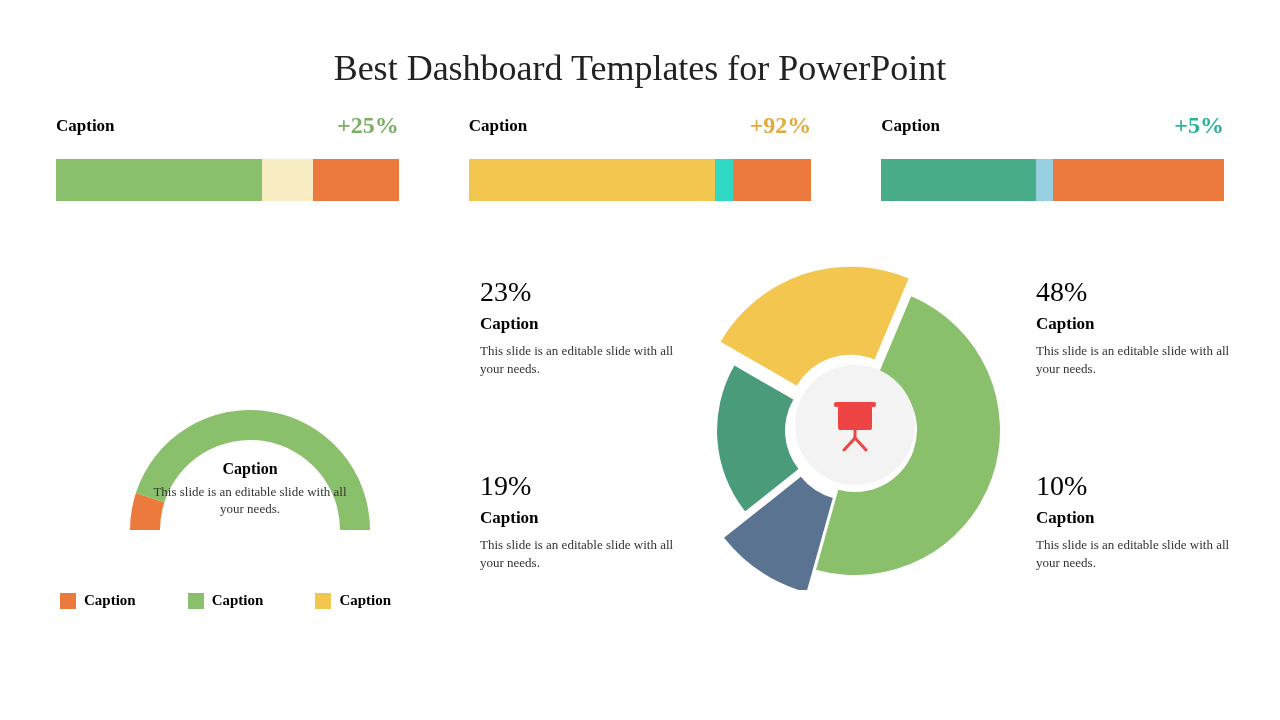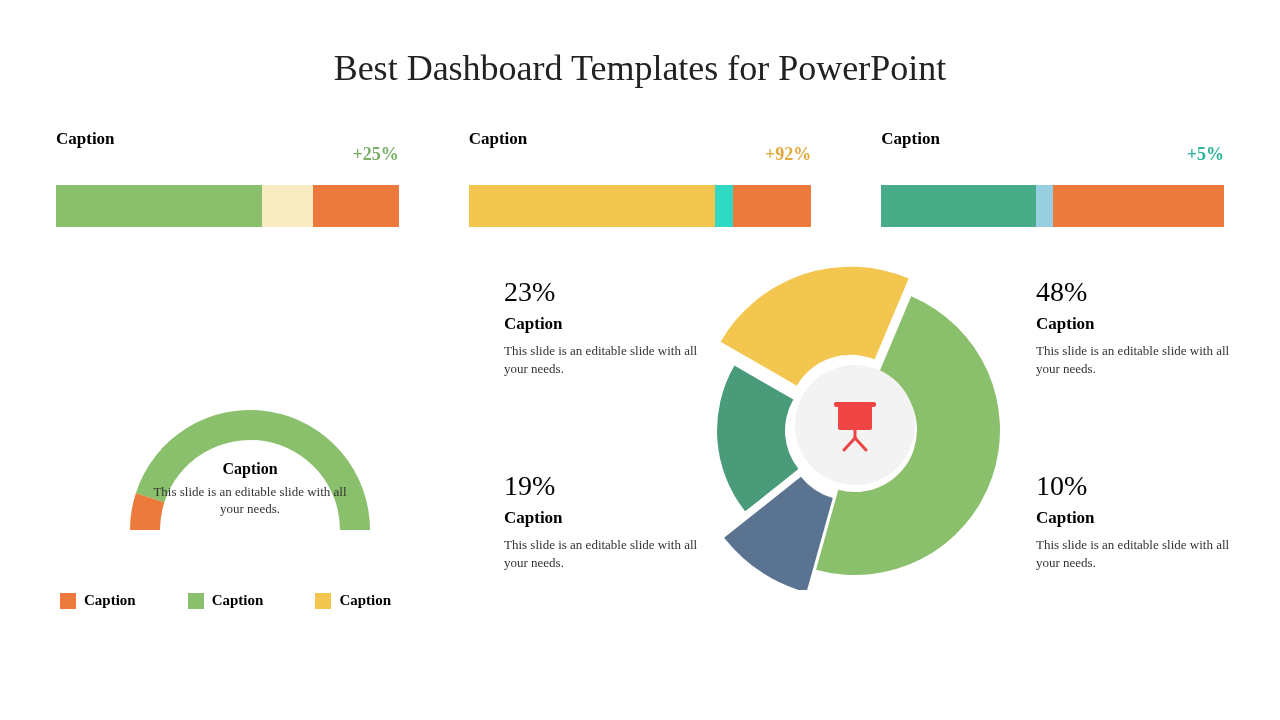--- a/index.html
+++ b/index.html
@@ -37,23 +37,22 @@
       justify-content: space-between;
       align-items: center;
       margin-bottom: 20px;
     }
     .bar-caption {
       font-size: 17px;
       font-weight: 700;
       color: #000;
     }
     .bar-delta {
-      font-size: 18px;
-      font-weight: 700;
-      margin-top: 32px;
+      font-size: 24px;
+      font-weight: 700;
     }
     .bar-delta.green { color: #7aaf66; }
     .bar-delta.gold { color: #e2a93e; }
     .bar-delta.teal { color: #2bb39a; }
     .stacked-bar {
       display: flex;
       height: 42px;
       width: 100%;
     }
     .seg { height: 100%; }
@@ -100,21 +99,21 @@
     }
     .legend-swatch {
       width: 16px;
       height: 16px;
     }
     
     .stat-col {
       position: absolute;
       width: 200px;
     }
-    .stat-col.left { left: 504px; }
+    .stat-col.left { left: 480px; }
     .stat-col.right { left: 1036px; text-align: left; }
     .stat-col.topRow { top: 276px; }
     .stat-col.bottomRow { top: 470px; }
     .stat-pct {
       font-size: 28px;
       color: #000;
       margin-bottom: 6px;
     }
     .stat-caption {
       font-size: 17px;

